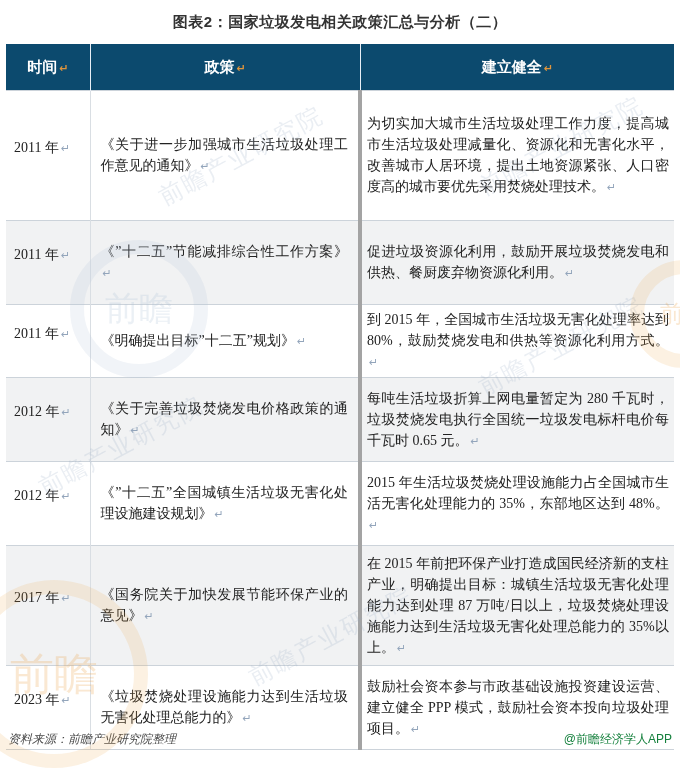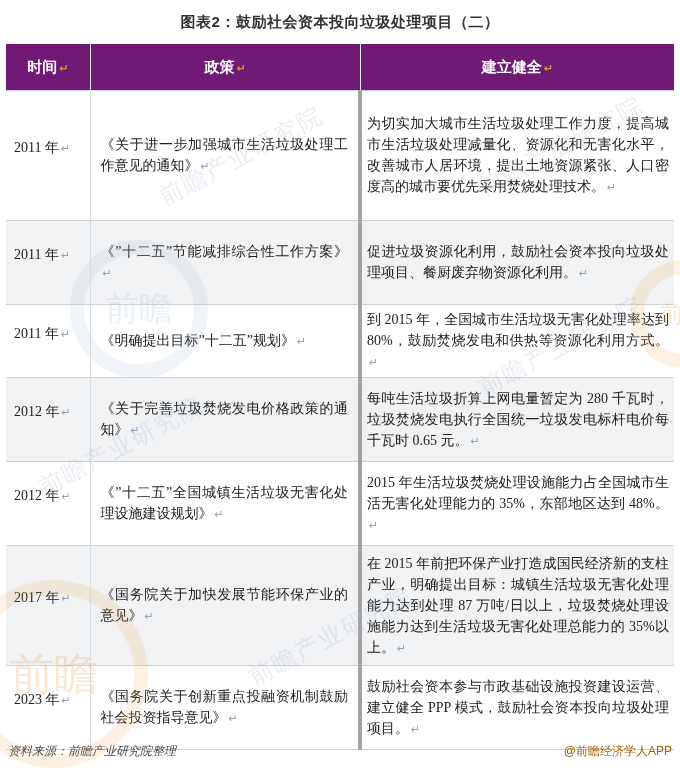--- a/index.html
+++ b/index.html
@@ -9,60 +9,60 @@
   }
   .page-title{
     text-align:center;padding-top:13px;font-size:15px;font-weight:bold;color:#333;
     letter-spacing:.5px;font-family:"Liberation Sans",sans-serif;
   }
   table.policy{
     border-collapse:collapse;table-layout:fixed;width:668px;margin:12px 6px 0 6px;
     position:relative;z-index:2;
   }
   thead th{
-    background:#701a75;color:#fff;font-weight:bold;font-size:15px;height:44px;
+    background:#0c4a6e;color:#fff;font-weight:bold;font-size:15px;height:44px;
     text-align:center;border-right:1px solid #e8eef6;font-family:"Liberation Sans",sans-serif;
   }
   thead th:last-child{border-right:none;}
   tbody td{
     border-top:1px solid #ccd3da;vertical-align:middle;font-size:14px;color:#222;
     font-family:"Liberation Serif",serif;line-height:21px;
   }
   tbody tr:last-child td{border-bottom:1px solid #ccd3da;}
   td.col-time{padding:4px 2px 19px 8px;}
   td.col-policy{padding:20px 10px;text-align:justify;border-left:1px solid #d9dee3;border-right:4px solid #a3a3a3;}
   td.col-content{padding:4px 5px;text-align:justify;}
   tr.stripe td{background:#f1f2f3;}
   .pilcrow{font-size:11px;color:#93a5bb;margin-left:2px;font-family:"DejaVu Sans",sans-serif;}
   thead .pilcrow{color:#e0953c;}
   .r1{height:130px;}.r2{height:74px;}.r3{height:72px;}.r4{height:82px;}
   .r5{height:82px;}.r6{height:120px;}.r7{height:84px;}
   .footer{
-    position:absolute;left:8px;right:8px;bottom:10px;display:flex;
+    position:absolute;left:8px;right:8px;bottom:22px;display:flex;
     justify-content:space-between;align-items:flex-start;font-size:12px;z-index:2;
   }
   .footer .source{font-style:italic;color:#4a4a4a;font-family:"Liberation Serif",serif;}
-  .footer .credit{color:#a16207;font-family:"Liberation Sans",sans-serif;}
+  .footer .credit{color:#15803d;font-family:"Liberation Sans",sans-serif;}
   
   .wm-layer{position:absolute;left:0;top:0;right:0;bottom:0;pointer-events:none;z-index:3;}
   .wm-text{
     position:absolute;transform:rotate(-28deg);white-space:nowrap;font-size:24px;
     color:rgba(150,172,196,.20);font-family:"Liberation Sans",sans-serif;letter-spacing:2px;
   }
   .wm-logo{
     position:absolute;border-radius:50%;border:14px solid rgba(175,195,215,.18);
     display:flex;align-items:center;justify-content:center;
     color:rgba(175,195,215,.25);font-weight:normal;
   }
   .wm-logo.orange{border-color:rgba(235,165,75,.16);color:rgba(235,165,75,.25);}
 </style>
 </head>
 <body>
 
-<div class="page-title">图表2：鼓励社会资本投向垃圾处理项目（二）</div>
+<div class="page-title">图表2：国家垃圾发电相关政策汇总与分析（二）</div>
 
 <table class="policy">
   <colgroup>
     <col style="width:84px">
       <col style="width:270px">
       <col style="width:314px">
   </colgroup>
   <thead>
     <tr>
       <th><span>时间</span><span class="pilcrow">↵</span></th>
@@ -72,21 +72,21 @@
   </thead>
   <tbody>
     <tr class="r1">
       <td class="col-time"><span>2011 年</span><span class="pilcrow">↵</span></td>
       <td class="col-policy"><span>《关于进一步加强城市生活垃圾处理工作意见的通知》</span><span class="pilcrow">↵</span></td>
       <td class="col-content"><span>为切实加大城市生活垃圾处理工作力度，提高城市生活垃圾处理减量化、资源化和无害化水平，改善城市人居环境，提出土地资源紧张、人口密度高的城市要优先采用焚烧处理技术。</span><span class="pilcrow">↵</span></td>
     </tr>
     <tr class="r2 stripe">
       <td class="col-time"><span>2011 年</span><span class="pilcrow">↵</span></td>
       <td class="col-policy"><span>《”十二五”节能减排综合性工作方案》</span><span class="pilcrow">↵</span></td>
-      <td class="col-content"><span>促进垃圾资源化利用，鼓励社会资本投向垃圾处理项目、餐厨废弃物资源化利用。</span><span class="pilcrow">↵</span></td>
+      <td class="col-content"><span>促进垃圾资源化利用，鼓励开展垃圾焚烧发电和供热、餐厨废弃物资源化利用。</span><span class="pilcrow">↵</span></td>
     </tr>
     <tr class="r3">
       <td class="col-time"><span>2011 年</span><span class="pilcrow">↵</span></td>
       <td class="col-policy"><span>《明确提出目标”十二五”规划》</span><span class="pilcrow">↵</span></td>
       <td class="col-content"><span>到 2015 年，全国城市生活垃圾无害化处理率达到 80%，鼓励焚烧发电和供热等资源化利用方式。</span><span class="pilcrow">↵</span></td>
     </tr>
     <tr class="r4 stripe">
       <td class="col-time"><span>2012 年</span><span class="pilcrow">↵</span></td>
       <td class="col-policy"><span>《关于完善垃圾焚烧发电价格政策的通知》</span><span class="pilcrow">↵</span></td>
       <td class="col-content"><span>每吨生活垃圾折算上网电量暂定为 280 千瓦时，垃圾焚烧发电执行全国统一垃圾发电标杆电价每千瓦时 0.65 元。</span><span class="pilcrow">↵</span></td>
@@ -96,21 +96,21 @@
       <td class="col-policy"><span>《”十二五”全国城镇生活垃圾无害化处理设施建设规划》</span><span class="pilcrow">↵</span></td>
       <td class="col-content"><span>2015 年生活垃圾焚烧处理设施能力占全国城市生活无害化处理能力的 35%，东部地区达到 48%。</span><span class="pilcrow">↵</span></td>
     </tr>
     <tr class="r6 stripe">
       <td class="col-time"><span>2017 年</span><span class="pilcrow">↵</span></td>
       <td class="col-policy"><span>《国务院关于加快发展节能环保产业的意见》</span><span class="pilcrow">↵</span></td>
       <td class="col-content"><span>在 2015 年前把环保产业打造成国民经济新的支柱产业，明确提出目标：城镇生活垃圾无害化处理能力达到处理 87 万吨/日以上，垃圾焚烧处理设施能力达到生活垃圾无害化处理总能力的 35%以上。</span><span class="pilcrow">↵</span></td>
     </tr>
     <tr class="r7">
       <td class="col-time"><span>2023 年</span><span class="pilcrow">↵</span></td>
-      <td class="col-policy"><span>《国务院关于创新重点投融资机制鼓励社会投资指导意见》</span><span class="pilcrow">↵</span></td>
+      <td class="col-policy"><span>《垃圾焚烧处理设施能力达到生活垃圾无害化处理总能力的》</span><span class="pilcrow">↵</span></td>
       <td class="col-content"><span>鼓励社会资本参与市政基础设施投资建设运营、建立健全 PPP 模式，鼓励社会资本投向垃圾处理项目。</span><span class="pilcrow">↵</span></td>
     </tr>
   </tbody>
 </table>
 
 <div class="footer">
   <span class="source">资料来源：前瞻产业研究院整理</span>
   <span class="credit">@前瞻经济学人APP</span>
 </div>
 

